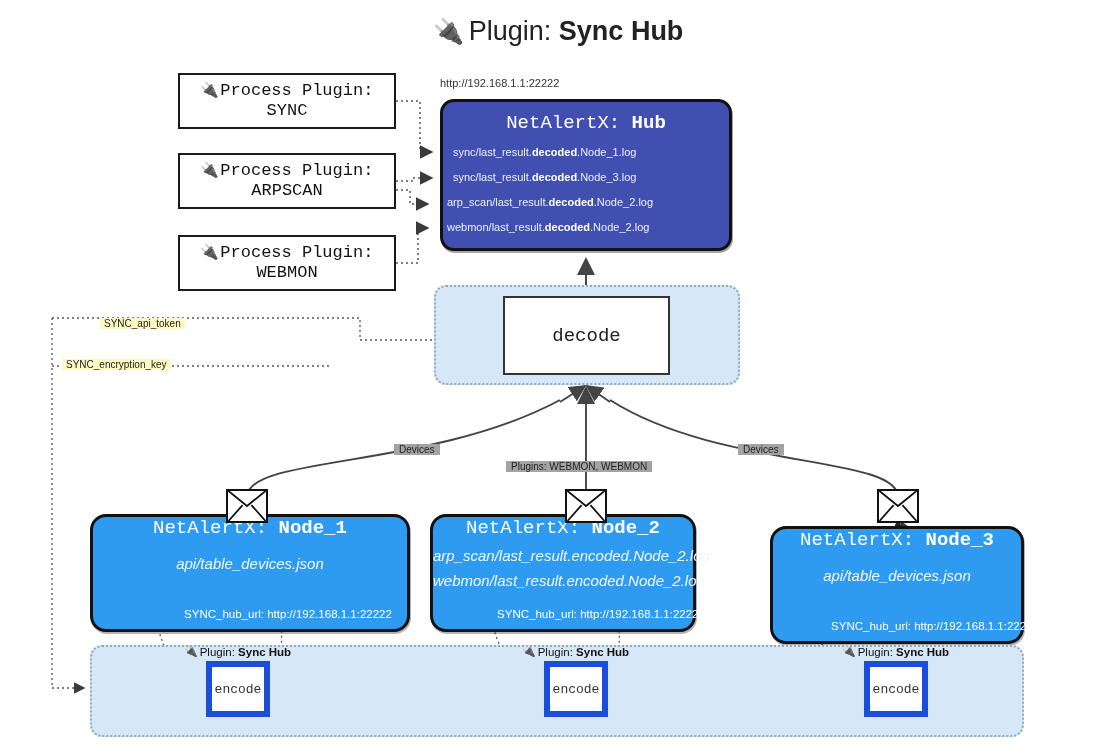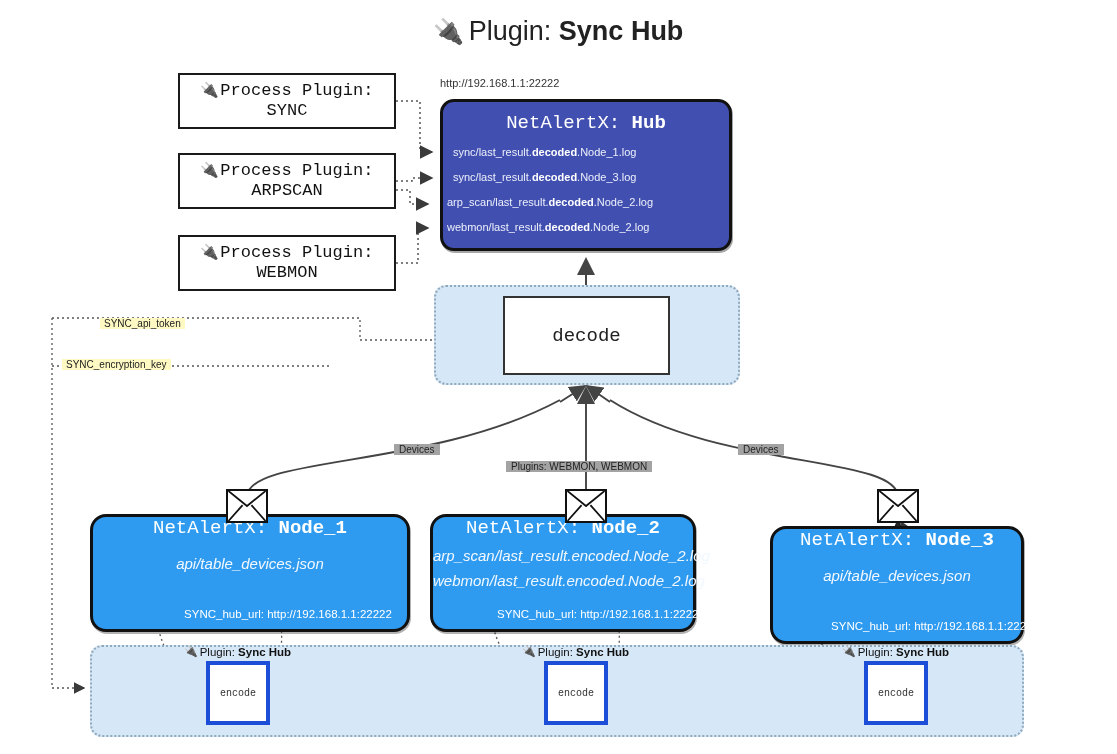--- a/index.html
+++ b/index.html
@@ -75,23 +75,23 @@
   #n3 .body{margin-top:12px;}
 
   
   .env{position:absolute;width:42px;height:34px;background:#fff;border:2px solid #111;
        box-sizing:border-box;}
   .env svg{display:block;width:100%;height:100%;}
 
   
   #encode-zone{position:absolute;left:90px;top:645px;width:934px;height:92px;
        background:#d6e7f8;border:2px dotted #8fa9bd;border-radius:12px;box-sizing:border-box;}
-  .ebox{position:absolute;width:64px;height:64px;background:#fff;border:4px solid #1d4ed8;
+  .ebox{position:absolute;width:64px;height:56px;background:#fff;border:6px solid #1d4ed8;
        box-sizing:border-box;display:flex;align-items:center;justify-content:center;
-       font-family:"Liberation Mono","DejaVu Sans Mono",monospace;font-size:10px;color:#333;}
+       font-family:"Liberation Mono","DejaVu Sans Mono",monospace;font-size:13px;color:#333;}
   #e1{left:206px;top:661px;}
   #e2{left:544px;top:661px;}
   #e3{left:864px;top:661px;}
   .plabel{position:absolute;font-size:11.5px;color:#111;white-space:nowrap;
        display:flex;align-items:center;}
   .plabel .b{font-weight:bold;}
   .plabel .plug{font-size:11px;margin-right:2px;}
   #p1{left:184px;top:645px;}
   #p2{left:522px;top:645px;}
   #p3{left:842px;top:645px;}

